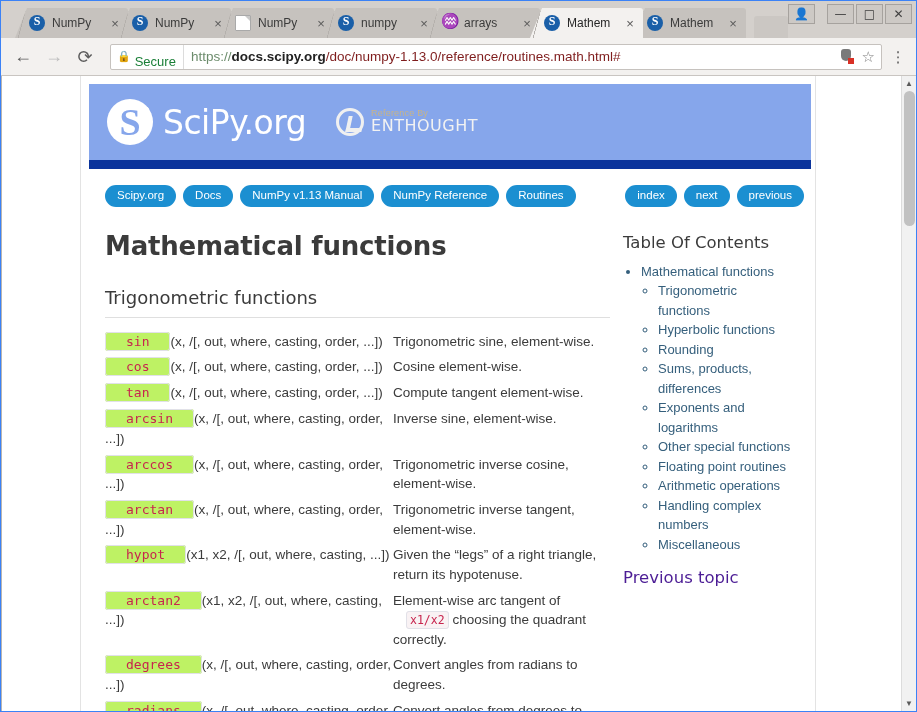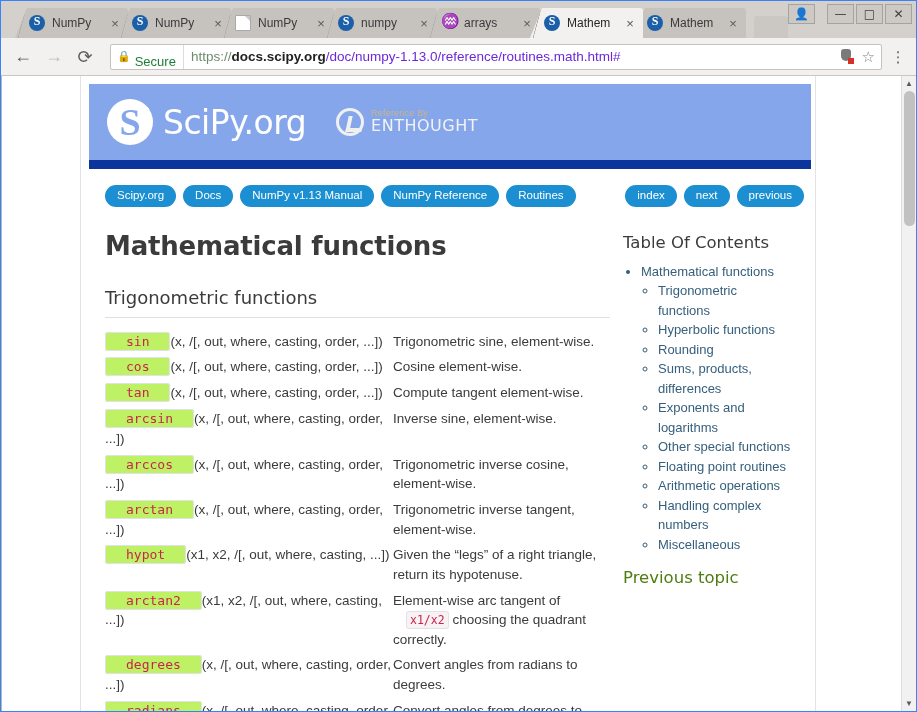--- a/index.html
+++ b/index.html
@@ -180,21 +180,21 @@
   }
   .secure-label { font-size: 13px; color: #1a7f37; margin-top: 9px; }
   .url {
     white-space: nowrap;
     overflow: hidden;
     color: #9a9a9a;
     font-size: 13.5px;
   }
   .url .scheme { color: #6c8c6c; }
   .url .host { color: #222222; font-weight: bold; }
-  .url .path { color: #6d28d9; }
+  .url .path { color: #7f1d1d; }
   .omni-icons { display: flex; align-items: center; margin-left: auto; padding-left: 6px; }
   .shield-icon {
     width: 14px; height: 15px;
     position: relative;
     margin-right: 8px;
   }
   .shield-icon::before {
     content: "";
     position: absolute; left: 1px; top: 0;
     width: 10px; height: 12px;
@@ -438,21 +438,21 @@
     color: #355f7c;
     margin-bottom: 0px;
   }
   ul.toc li > a {
     color: #355f7c;
     text-decoration: none;
   }
   .prev-topic {
     font-family: "DejaVu Sans", sans-serif;
     font-size: 16.5px;
-    color: #4d7c0f;
+    color: #4c1d95;
     margin-top: 14px;
   }
 
   
   .vscroll {
     position: absolute;
     right: 0; top: 0; bottom: 0;
     width: 15px;
     background: #f1f1f1;
     border-left: 1px solid #dcdcdc;

